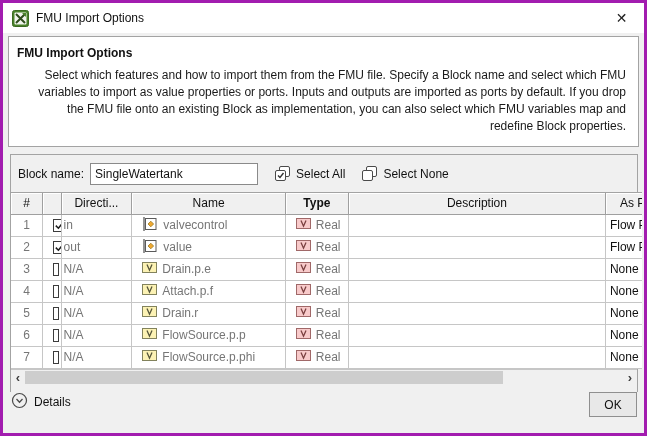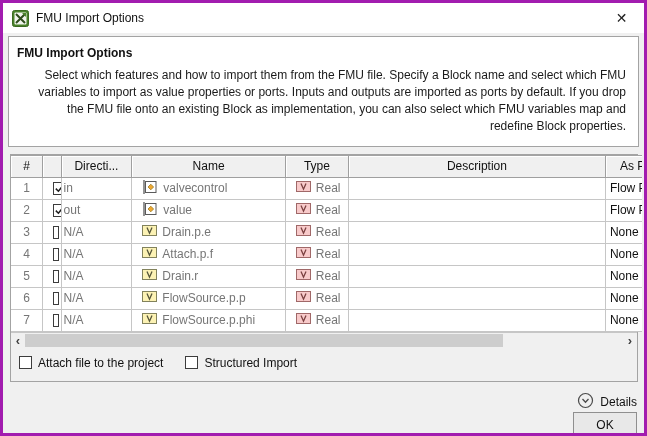--- a/index.html
+++ b/index.html
@@ -29,41 +29,41 @@
   .selbtn .ic { display:inline-flex; }
   
   .tablewrap { width:631px; overflow:hidden; border-top:1px solid #a3a3a3; background:#fff; }
   table { border-collapse:collapse; table-layout:fixed; width:693px; font-size:12px; }
   th { background:#f0f0f0; font-weight:normal; color:#111; height:21px;
        border-right:1px solid #9f9f9f; border-bottom:1px solid #9f9f9f;
        box-shadow: inset 1px 1px 0 #ffffff; text-align:center; overflow:hidden; white-space:nowrap; }
   td { background:#fff; height:22px; border-right:1px solid #c6c6c6; border-bottom:1px solid #c6c6c6;
        color:#767676; overflow:hidden; white-space:nowrap; padding:0 2px; }
   th.c0 { width:29px; } th.c1 { width:17px; } th.c2 { width:65px; }
-  th.c3 { width:141px; } th.c4 { width:58px; } th.c5 { width:236px; } th.c6 { width:90px; text-align:left; padding-left:14px; }
+  th.c3 { width:141px; } th.c4 { width:58px;font-weight:bold; } th.c5 { width:236px; } th.c6 { width:90px; text-align:left; padding-left:14px; }
   td.c0 { text-align:center; }
   td.c6 { color:#111; padding-left:4px; }
   .cellflex { display:flex; align-items:center; gap:5px; height:100%;padding-left:8px; }
   .cb { width:13px; height:13px; background:#fff; border:1px solid #3c3c3c; display:inline-flex;
         align-items:center; justify-content:center; }
   
   .hscroll { height:15px; background:#f0f0f0; border-top:1px solid #c6c6c6; position:relative; }
   .sarrow { position:absolute; top:0; width:14px; height:15px; display:flex; align-items:center; justify-content:center;
     color:#3f3f3f; font-size:13px; font-weight:bold; line-height:1; }
   .sarrow.left { left:0; } .sarrow.right { right:0; }
   .sthumb { position:absolute; left:14px; top:1px; width:478px; height:13px; background:#cdcdcd; }
   
   .optrow { display:flex; align-items:center; gap:22px; padding:9px 0 11px 8px; font-size:12px; color:#111; }
   .optitem { display:flex; align-items:center; gap:6px; }
   
-  .footer { position:absolute; left:0; right:0; bottom:0; height:41px; display:flex; align-items:flex-end;
-    padding:0 7px 0 8px; background:#f0f0f0;flex-direction:column; }
+  .footer { position:absolute; left:0; right:0; bottom:0; height:41px; display:flex; align-items:flex-start;
+    padding:0 7px 0 8px; background:#f0f0f0; }
   .details { display:flex; align-items:center; gap:6px; font-size:12px; color:#111; }
   .btns { margin-left:auto; display:flex; gap:9px; }
-  .btn { width:64px; height:25px; background:#e8e8e8; border:1px solid #8f8f8f; font-family:"Liberation Sans",sans-serif;
+  .btn { width:48px; height:25px; background:#e8e8e8; border:1px solid #8f8f8f; font-family:"Liberation Sans",sans-serif;
     font-size:12px; color:#111; display:flex; align-items:center; justify-content:center; }
 </style>
 </head>
 <body>
 
 <div class="dialog">
 
   <div class="titlebar">
     <span class="appicon">
       <svg width="17" height="17" viewBox="0 0 17 17">
@@ -77,20 +77,43 @@
     <span class="closebtn">✕</span>
   </div>
 
   <div class="headerbox">
     <div class="htitle">FMU Import Options</div>
     <div class="hdesc">Select which features and how to import them from the FMU file. Specify a Block name and select which FMU variables to import as value properties or ports. Inputs and outputs are imported as ports by default. If you drop the FMU file onto an existing Block as implementation, you can also select which FMU variables map and redefine Block properties.</div>
   </div>
 
   <div class="group">
 
+    <div class="blockrow">
+      <label>Block name:</label>
+      <input class="blockinput" type="text" value="SingleWatertank" style="">
+      <span class="selbtn">
+        <span class="ic">
+          <svg width="17" height="16" viewBox="0 0 17 16">
+            <rect x="5.5" y="0.5" width="10" height="10" rx="1.5" fill="#fff" stroke="#4a4a4a"></rect>
+            <rect x="1.5" y="4.5" width="10" height="10" rx="1.5" fill="#fff" stroke="#4a4a4a"></rect>
+            <polyline points="4,9.5 6,11.5 9.5,7" fill="none" stroke="#333" stroke-width="1.4"></polyline>
+          </svg>
+        </span>
+        <span>Select All</span>
+      </span>
+      <span class="selbtn">
+        <span class="ic">
+          <svg width="17" height="16" viewBox="0 0 17 16">
+            <rect x="5.5" y="0.5" width="10" height="10" rx="1.5" fill="#fff" stroke="#4a4a4a"></rect>
+            <rect x="1.5" y="4.5" width="10" height="10" rx="1.5" fill="#fff" stroke="#4a4a4a"></rect>
+          </svg>
+        </span>
+        <span>Select None</span>
+      </span>
+    </div>
 
     <div class="tablewrap">
       <table>
         <thead>
             <tr id="thr">
               <th class="c0">#</th>
               <th class="c1"></th>
               <th class="c2">Directi...</th>
               <th class="c3">Name</th>
               <th class="c4">Type</th>

